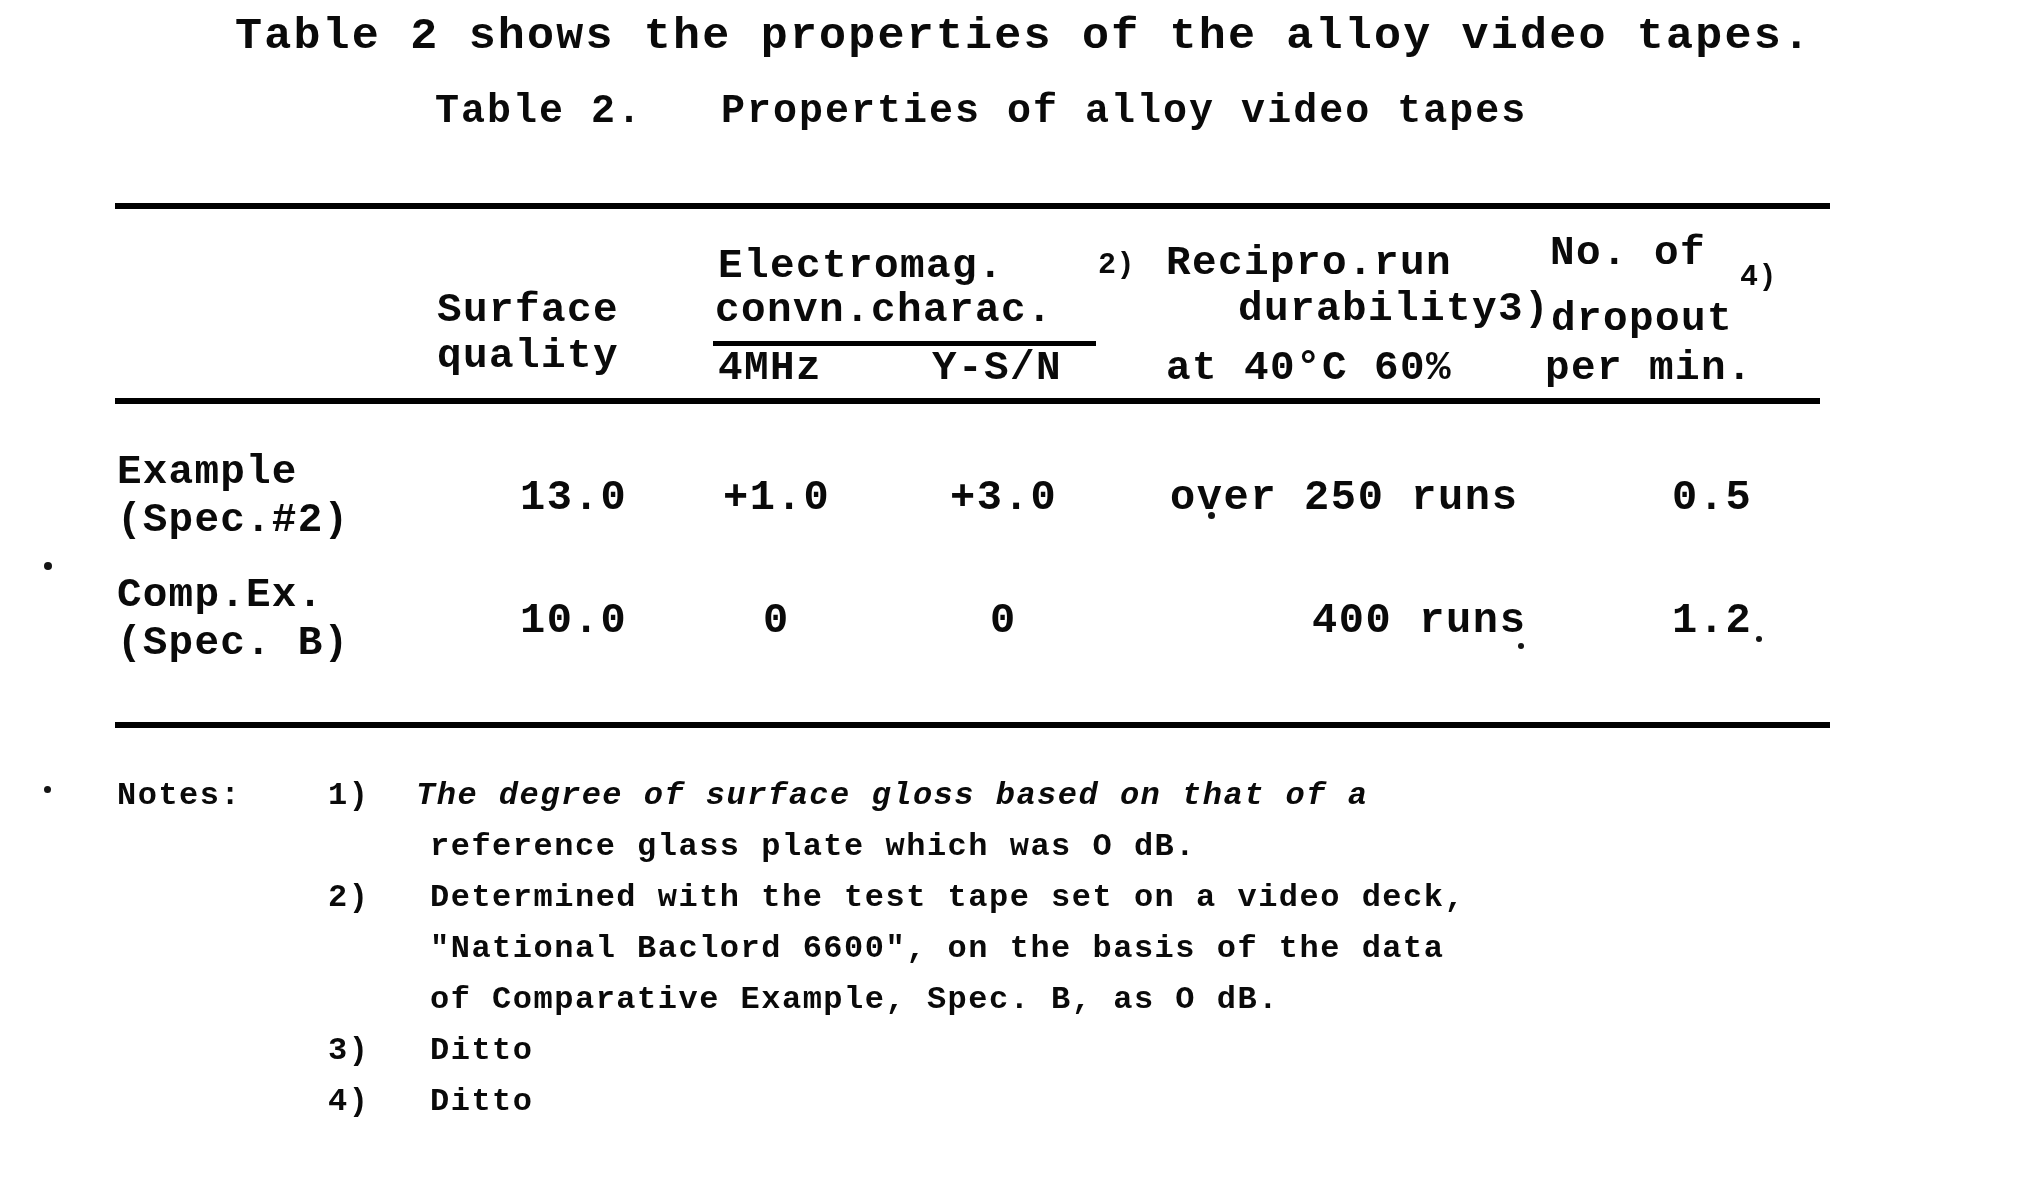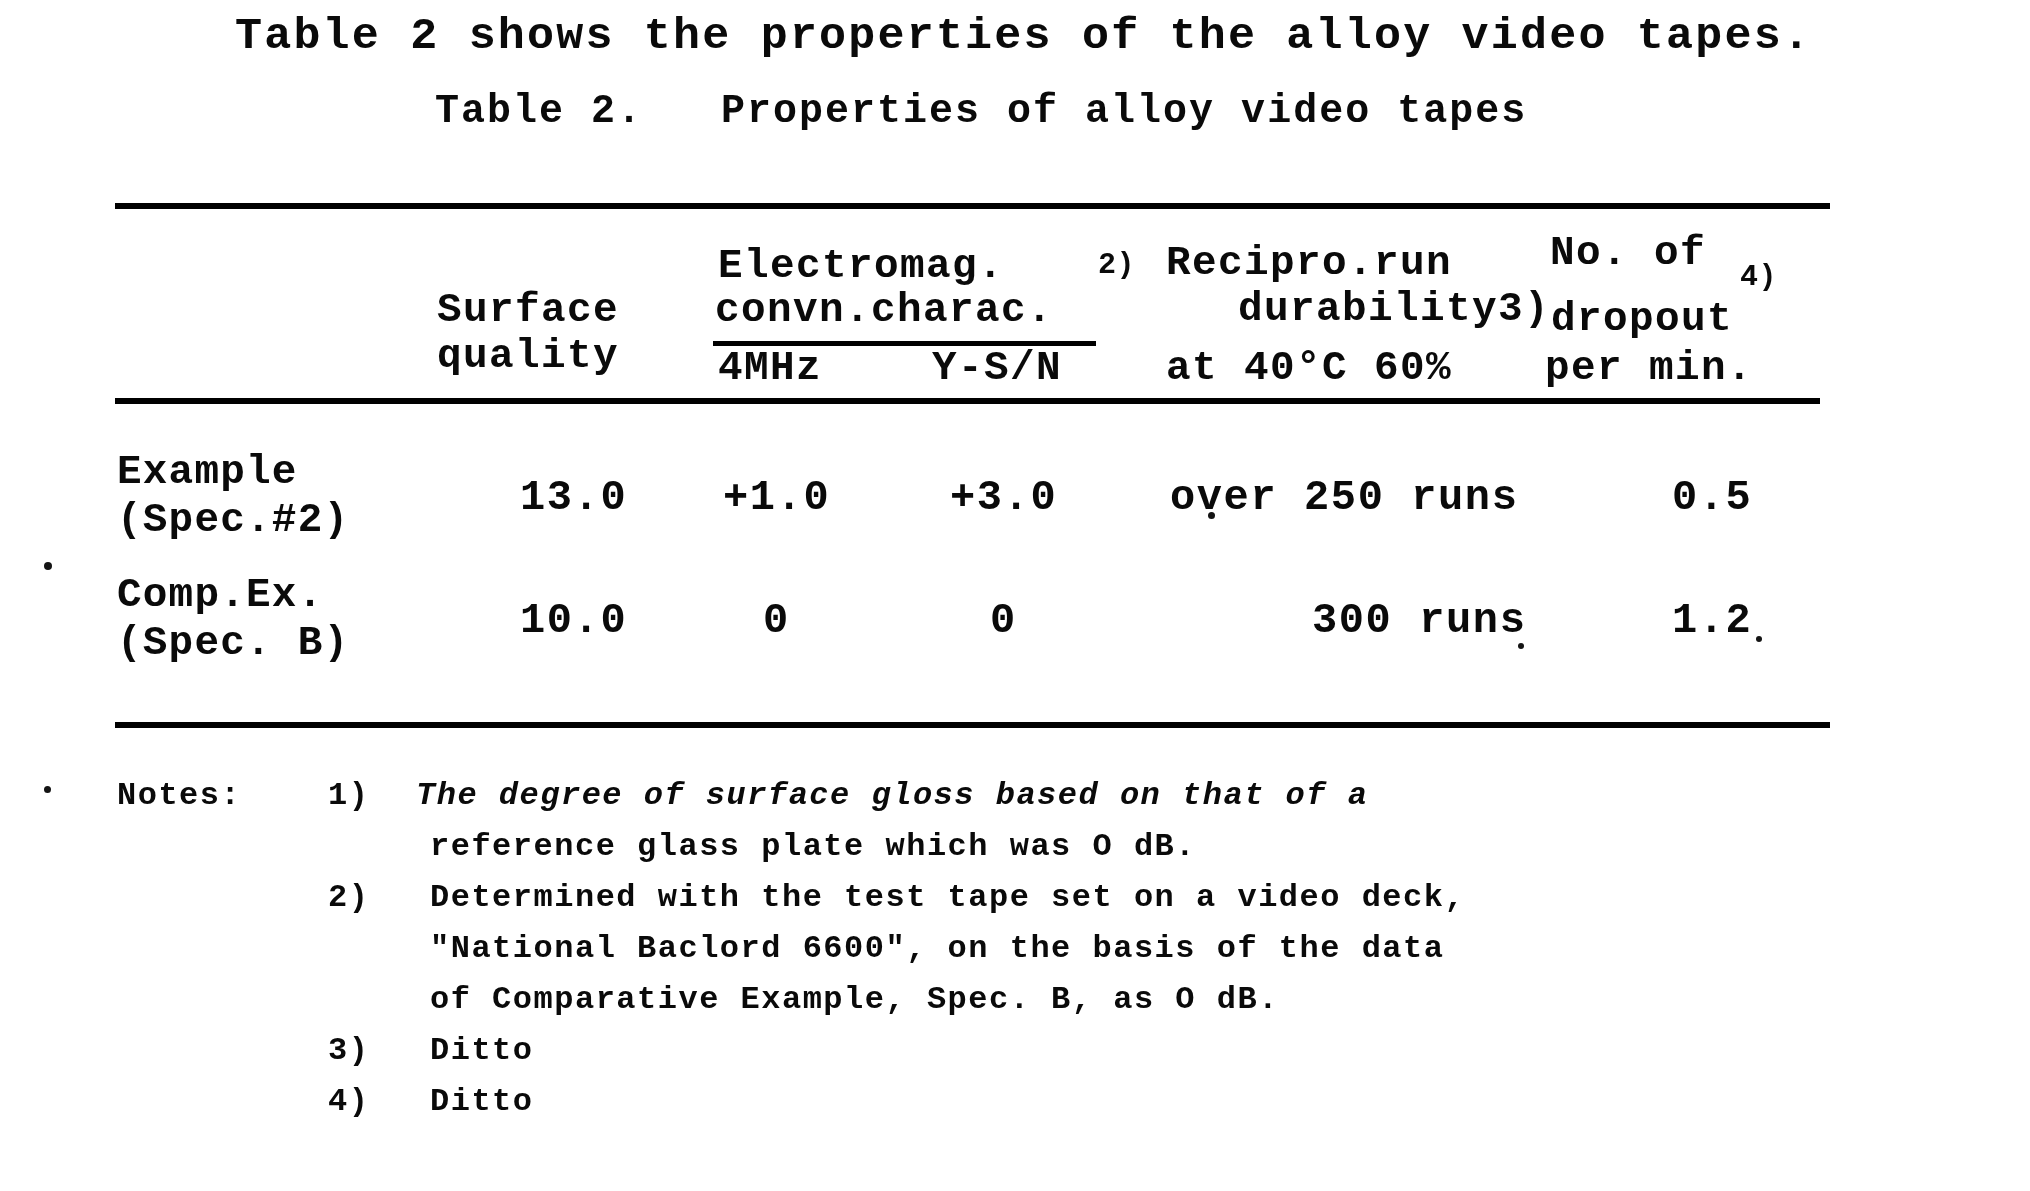--- a/index.html
+++ b/index.html
@@ -149,21 +149,21 @@
   <div class="table-row">
     <div class="t rowlabel" style="left:117px; top:575px;">Comp.Ex.</div>
     <div class="t rowlabel" style="left:117px; top:623px;">(Spec. B)</div>
 
     <div class="t cell" style="left:520px; top:600px;">10.0</div>
 
     <div class="t cell" style="left:763px; top:600px;">0</div>
 
     <div class="t cell" style="left:990px; top:600px;">0</div>
 
-    <div class="t cell" style="left:1312px; top:600px;">300 runs</div>
+    <div class="t cell" style="left:1312px; top:600px;">400 runs</div>
 
     <div class="t cell" style="left:1672px; top:600px;">1.2</div>
   </div>
 
   <div class="rule" style="left:115px; top:722px; width:1715px; height:6px;"></div>
 
   <div class="notes-block">
 
     <div class="t note" style="left:117px; top:780px;">Notes:</div>
 

